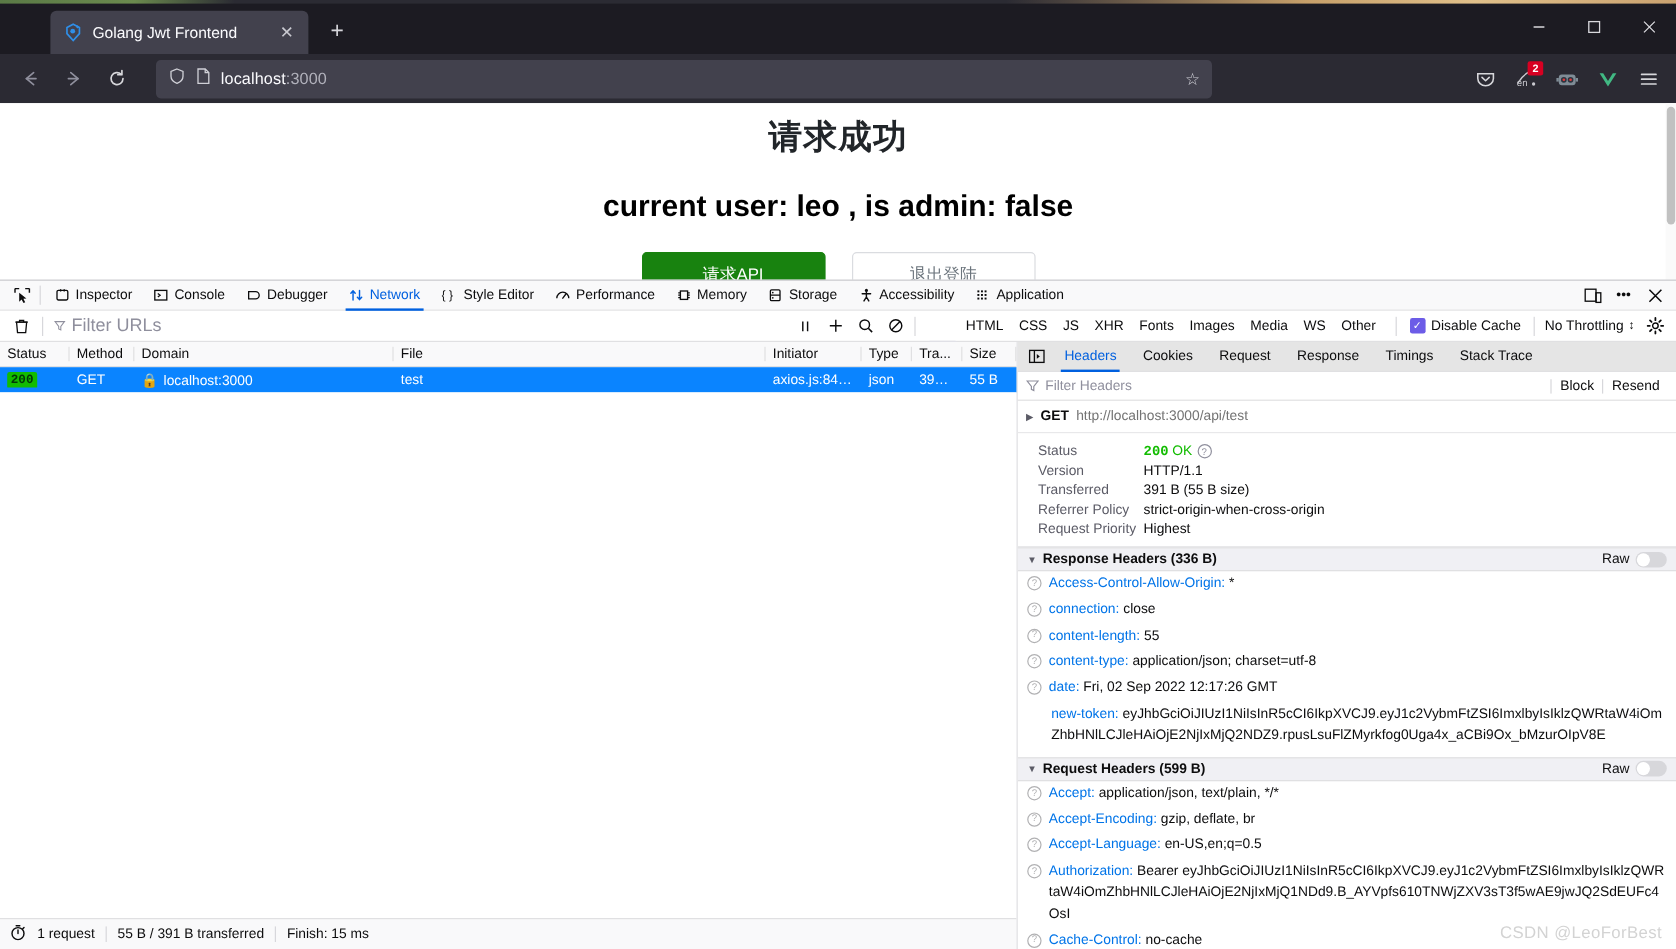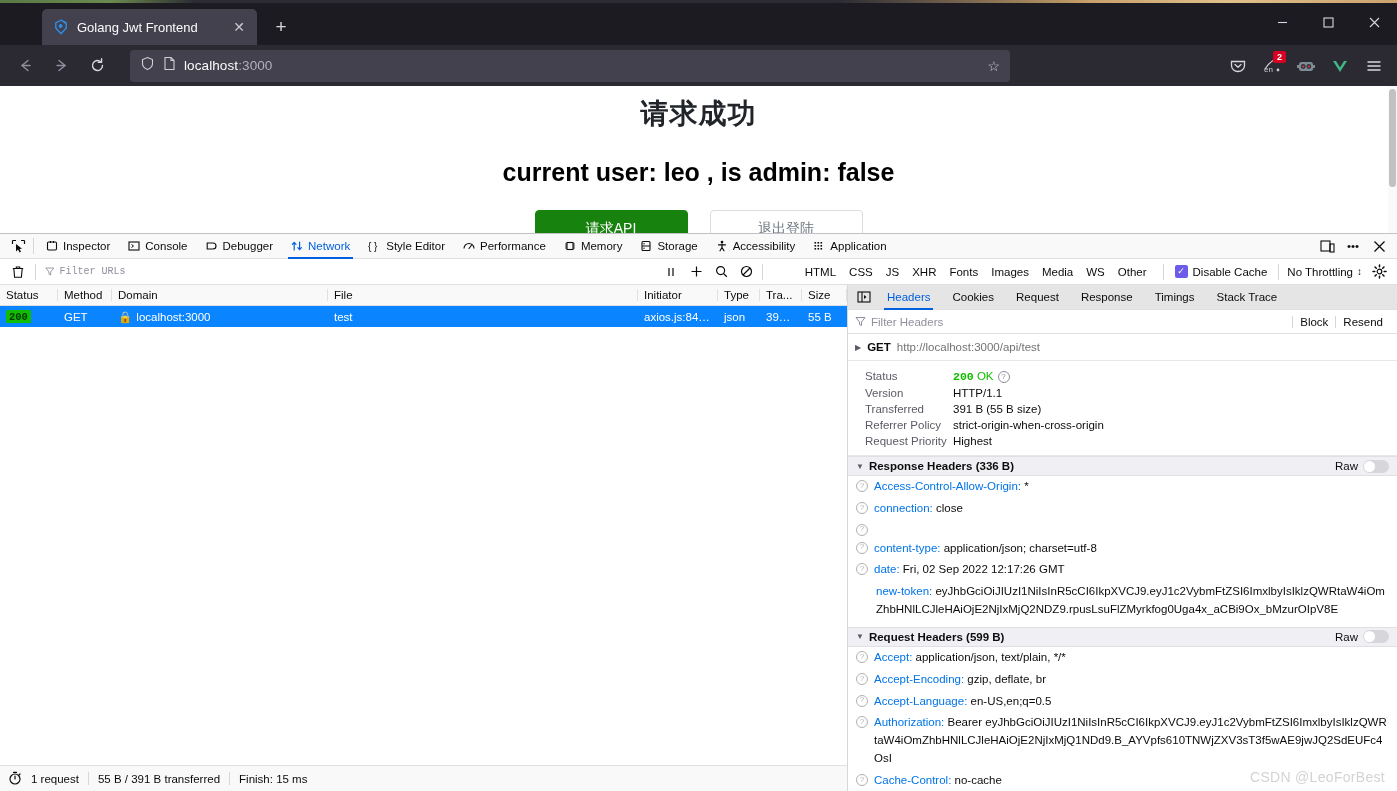--- a/index.html
+++ b/index.html
@@ -155,21 +155,21 @@
     background: #fff; border-bottom: 1px solid #e0e0e2;
     padding: 0 6px; gap: 2px;
   }
   .filter-input {
     display: flex; align-items: center; gap: 5px;
     width: 120px; height: 18px; padding-left: 4px;
     color: #8f8f9d;
   }
   .filter-input input {
     border: none; outline: none; background: transparent;
-    font-family: Liberation Mono, monospace; font-size: 10px; color: #0c0c0d; width: 100%;
+    font-family: Liberation Sans, sans-serif; font-size: 15px; color: #0c0c0d; width: 100%;
   }
   .filter-input input::placeholder { color: #8f8f9d; }
   .net-tools { margin-left: auto; display: flex; align-items: center; gap: 1px; }
   .net-tool-btn {
     width: 24px; height: 22px; display:flex; align-items:center; justify-content:center;
     color: #0c0c0d;
   }
   .type-filters { display: flex; align-items: center; gap: 1px; margin: 0 6px; }
   .type-f {
     padding: 2px 6px; border-radius: 2px; font-size: 11.5px; color: #0c0c0d;
@@ -730,20 +730,21 @@
           <div class="hdr-row">
             <span class="hdr-q">?</span>
             <span class="hdr-body"><span class="hdr-name">Access-Control-Allow-Origin:</span> <span class="hdr-val">*</span></span>
           </div>
           <div class="hdr-row">
             <span class="hdr-q">?</span>
             <span class="hdr-body"><span class="hdr-name">connection:</span> <span class="hdr-val">close</span></span>
           </div>
           <div class="hdr-row">
             <span class="hdr-q">?</span>
+            <span class="hdr-body"><span class="hdr-name">content-length:</span> <span class="hdr-val">55</span></span>
           </div>
           <div class="hdr-row">
             <span class="hdr-q">?</span>
             <span class="hdr-body"><span class="hdr-name">content-type:</span> <span class="hdr-val">application/json; charset=utf-8</span></span>
           </div>
           <div class="hdr-row">
             <span class="hdr-q">?</span>
             <span class="hdr-body"><span class="hdr-name">date:</span> <span class="hdr-val">Fri, 02 Sep 2022 12:17:26 GMT</span></span>
           </div>
           <div class="hdr-row" style="padding-left:28px">

